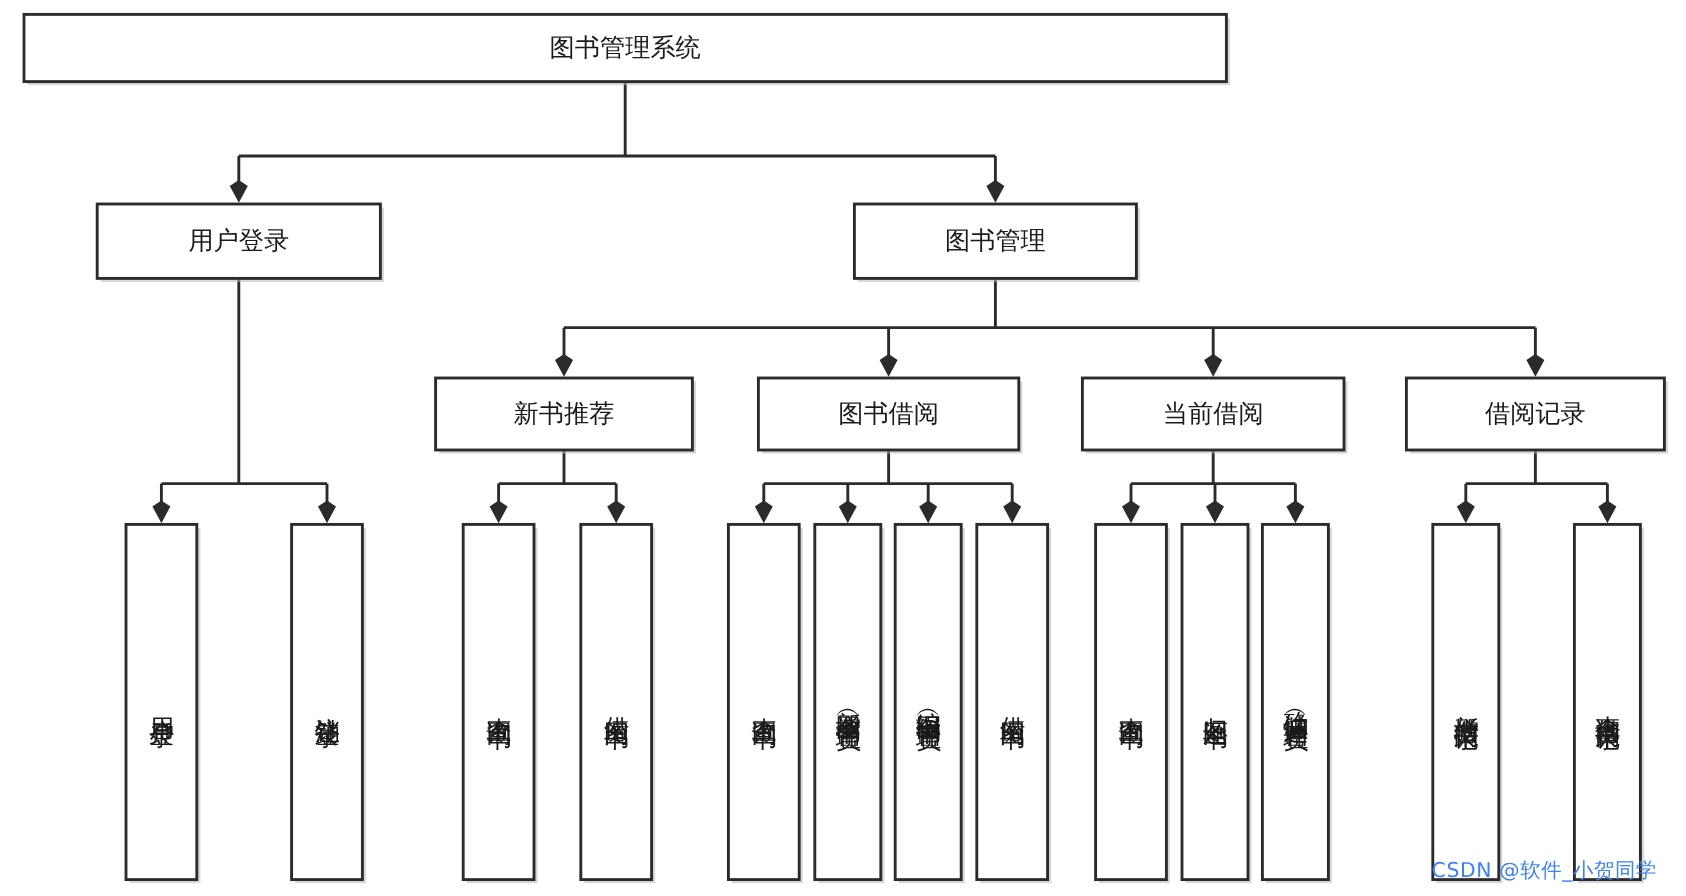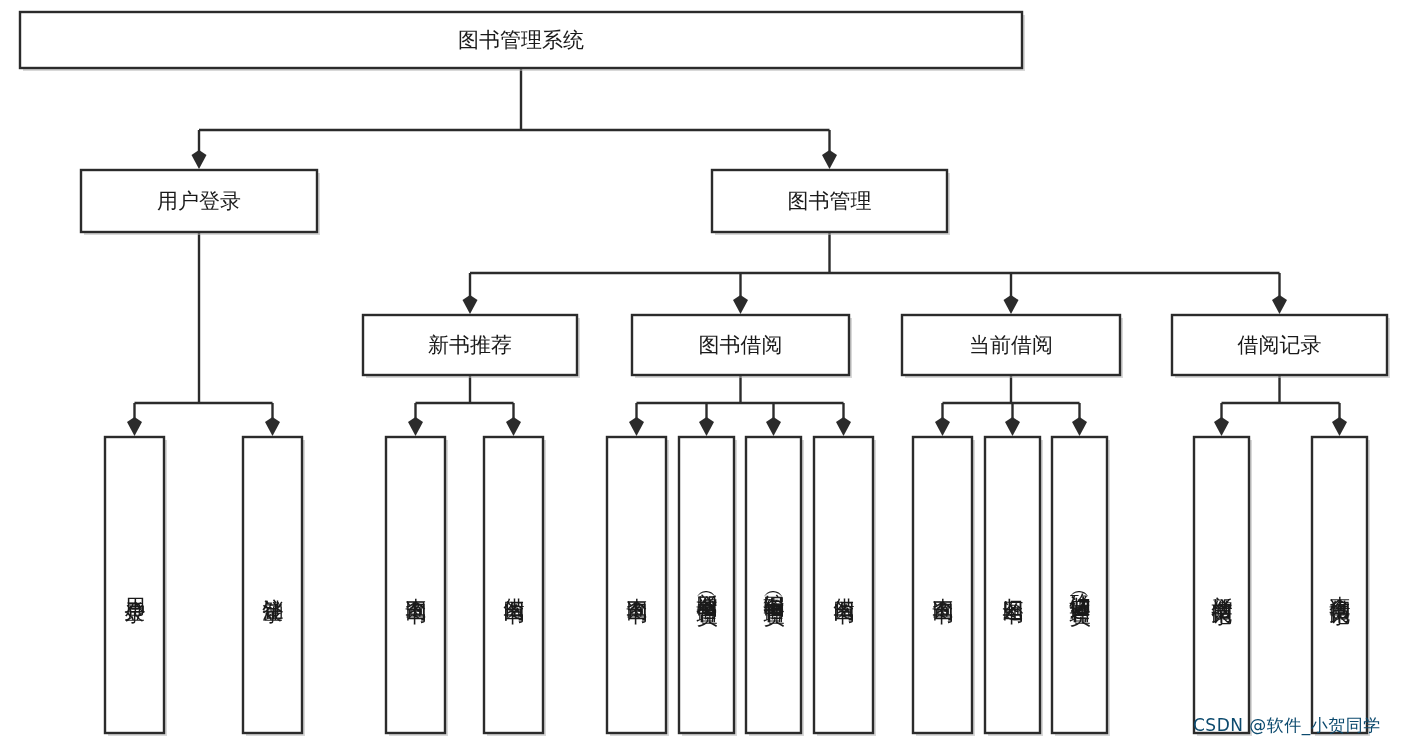--- a/index.html
+++ b/index.html
@@ -65,21 +65,21 @@
     align-items: center;
     justify-content: center;
     text-align: center;
     white-space: nowrap;
     pointer-events: none;
   }
   #watermark {
     position: absolute;
     font-family: "DejaVu Sans", "Liberation Sans", sans-serif;
     font-size: 17px;
-    color: #0c4a6e;
+    color: #3b82f6;
     white-space: nowrap;
     letter-spacing: 0.5px;
   }
 </style>
 </head>
 <body>
 
 <div id="diagram-root">
 
   <svg id="tree-svg" viewBox="0 0 1405 747">

